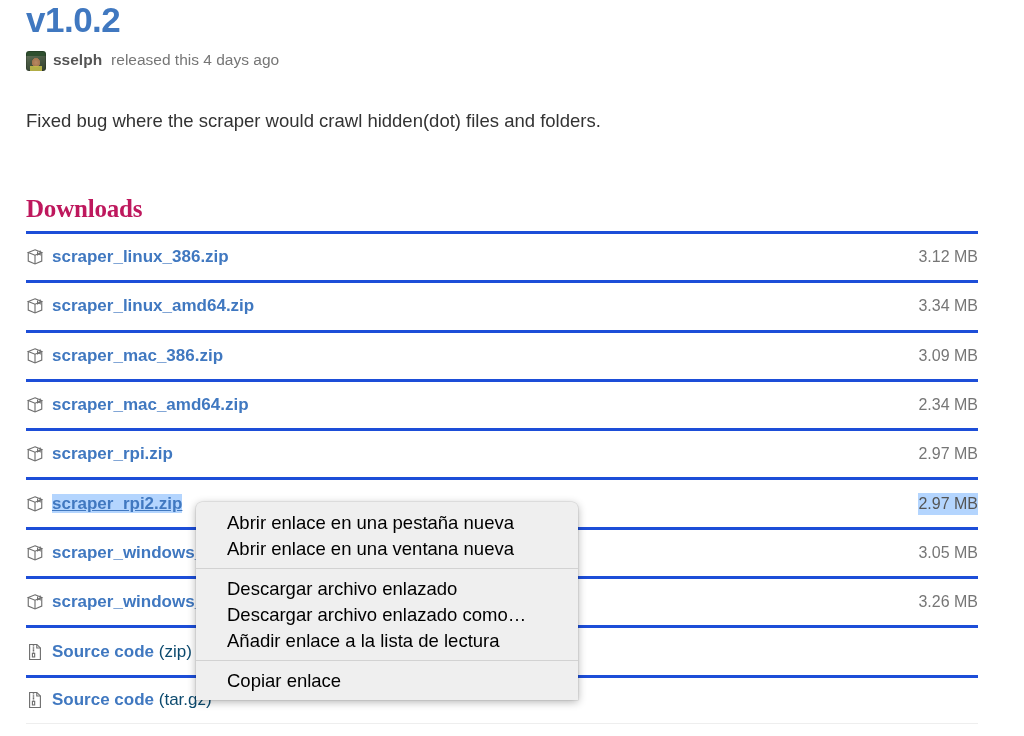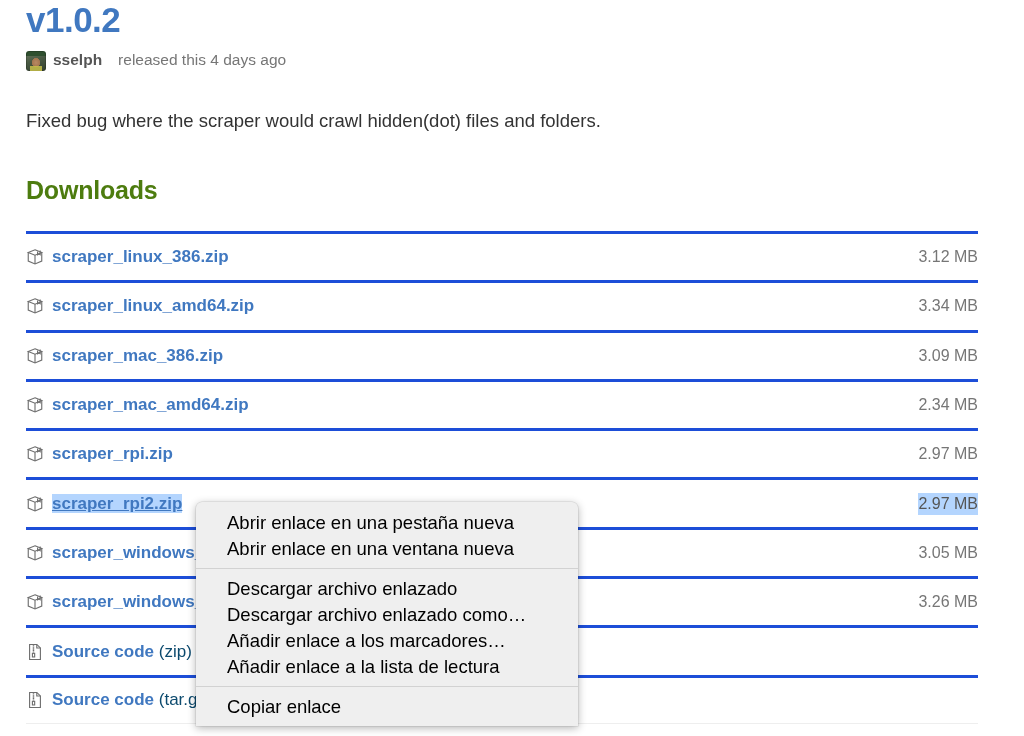--- a/index.html
+++ b/index.html
@@ -66,42 +66,43 @@
     height: 5px;
     background: #c9c24a;
     opacity: 0.85;
   }
   .byline .author {
     font-weight: bold;
     color: #555555;
   }
   .byline .rest {
     color: #767676;
-    margin-left: 16px;
+    margin-left: 9px;
   }
 
   .release-body {
     position: absolute;
     left: 26px;
     top: 107px;
     font-size: 18.5px;
     line-height: 28px;
     color: #333333;
   }
 
   
   .downloads-heading {
     position: absolute;
     left: 26px;
-    top: 173px;
+    top: 192px;
     font-size: 25px;
     font-weight: bold;
-    color: #4d7c0f;
+    color: #be185d;
     line-height: 34px;
     letter-spacing: -0.2px;
+    font-family: Liberation Serif, serif;
   }
 
   
   .download-list {
     position: absolute;
     left: 26px;
     top: 231px;
     width: 952px;
   }
   .download-row {
@@ -322,17 +323,16 @@
     </div>
 
 </div>
 
 <div id="context-menu">
     <div class="menu-item">Abrir enlace en una pestaña nueva</div>
     <div class="menu-item">Abrir enlace en una ventana nueva</div>
     <div class="menu-divider"></div>
     <div class="menu-item">Descargar archivo enlazado</div>
     <div class="menu-item">Descargar archivo enlazado como…</div>
-    <div class="menu-item">Añadir enlace a los marcadores…</div>
     <div class="menu-item">Añadir enlace a la lista de lectura</div>
     <div class="menu-divider"></div>
     <div class="menu-item">Copiar enlace</div>
   </div>
 
 </body></html>

